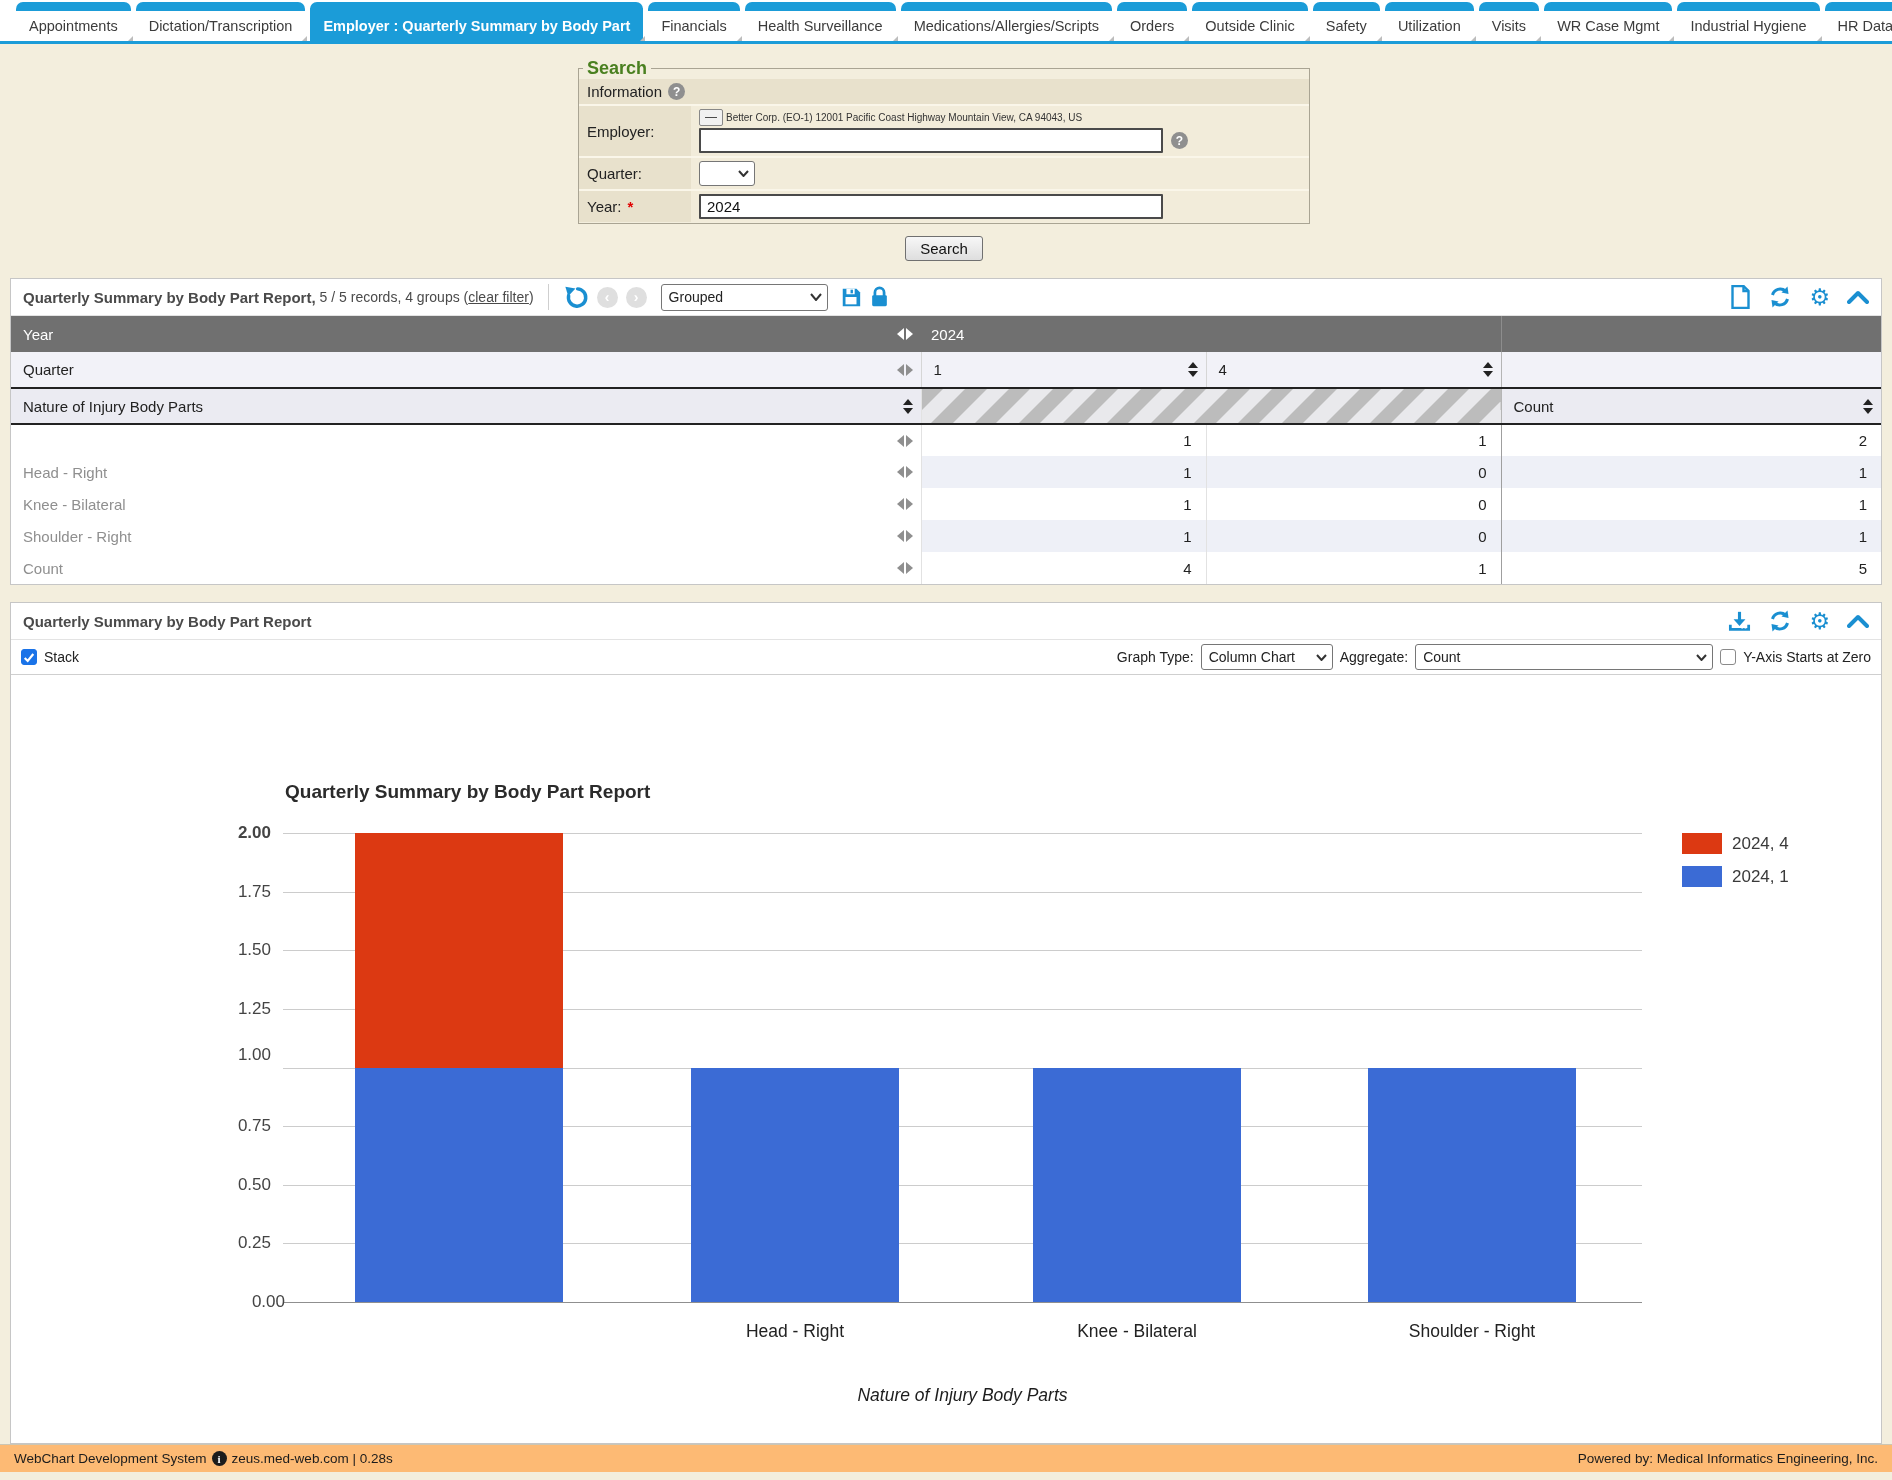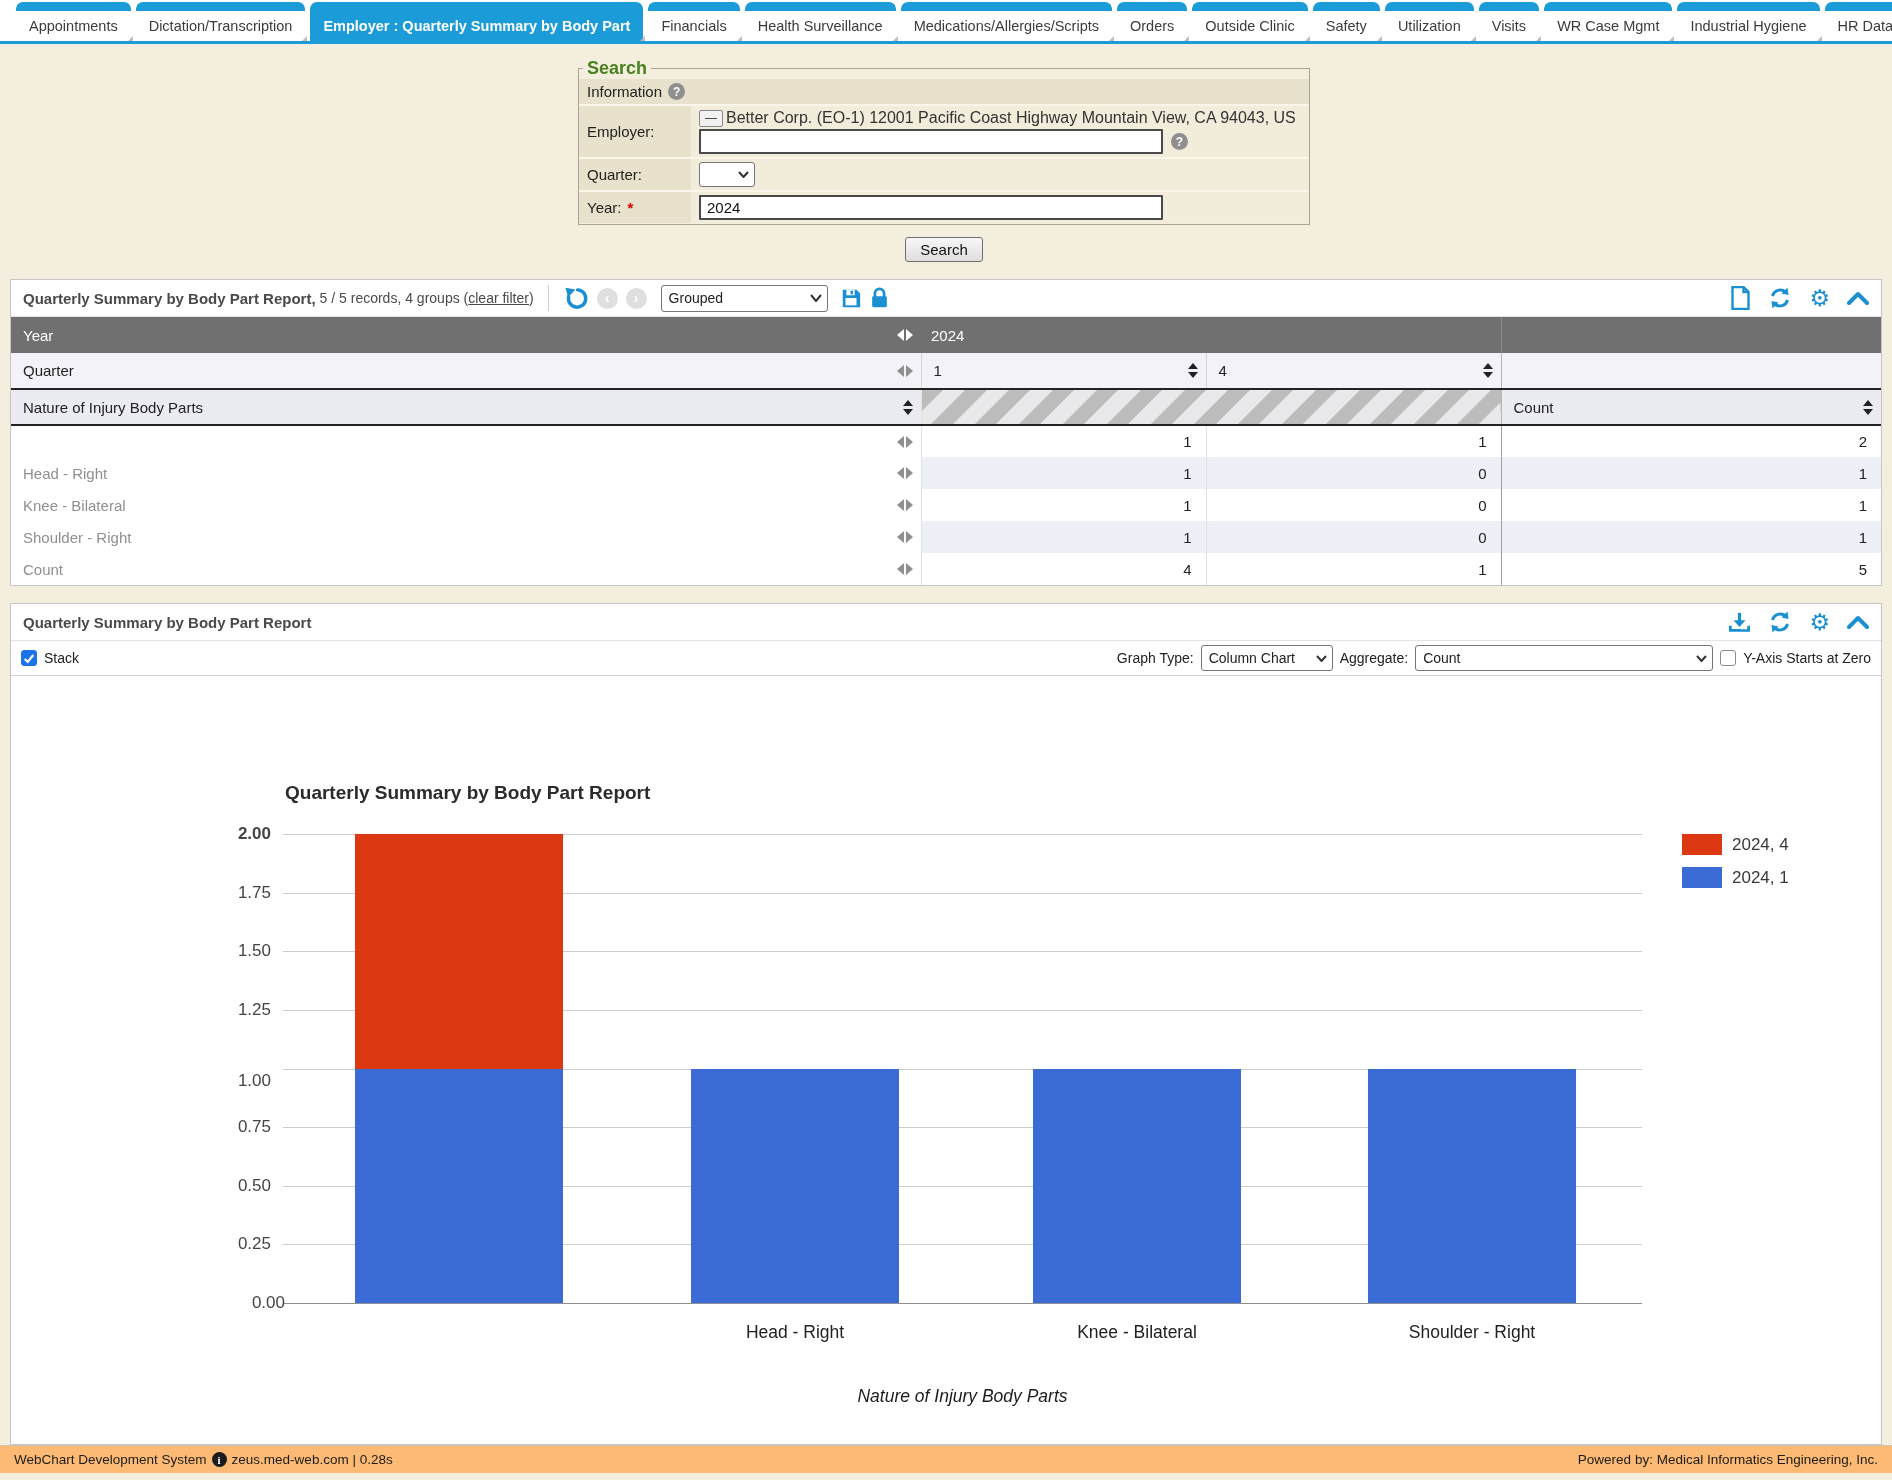--- a/index.html
+++ b/index.html
@@ -48,21 +48,21 @@
     width:17px; height:17px; flex:none; border-radius:50%;
     background:#8f8f8f; color:#fff; font-size:12px; font-weight:bold;
     display:inline-flex; align-items:center; justify-content:center; cursor:pointer;
   }
   .emp-col { display:flex; flex-direction:column; gap:2px; width:100%; }
   .emp-line1 { display:flex; align-items:center; gap:3px; }
   .minus-btn {
     width:24px; height:17px; flex:none; border:1px solid #888; border-radius:2px;
     background:#f1f1f1; color:#333; font-size:12px; line-height:14px; text-align:center; cursor:pointer;
   }
-  .emp-text { font-size:16px; color:#333; white-space:nowrap; overflow:hidden; }
+  .emp-text { font-size:10px; color:#333; white-space:nowrap; overflow:hidden; }
   .emp-line2 { display:flex; align-items:center; gap:8px; }
   input.txt {
     width:464px; height:25px; border:2px solid #4a4a4a; border-radius:1px;
     font-family:inherit; font-size:15px; padding:1px 6px; background:#fff; color:#111;
   }
   .sel {
     display:inline-flex; align-items:center; justify-content:space-between;
     border:1px solid #767676; border-radius:3px; background:#fff;
     font-size:14px; padding:2px 5px 2px 7px; height:25px; cursor:pointer; gap:8px;
   }
@@ -537,21 +537,21 @@
     <div class="chart-title" style="left:274px;top:106px;">Quarterly Summary by Body Part Report</div>
   <div class="gridline" style="left: 272px; top: 158px; width: 1359px;"></div>
       <div class="ytick" style="left: 190px; top: 148px; font-weight: bold;">2.00</div>
       <div class="gridline" style="left: 272px; top: 216.625px; width: 1359px;"></div>
       <div class="ytick" style="left: 190px; top: 206.625px;">1.75</div>
       <div class="gridline" style="left: 272px; top: 275.25px; width: 1359px;"></div>
       <div class="ytick" style="left: 190px; top: 265.25px;">1.50</div>
       <div class="gridline" style="left: 272px; top: 333.875px; width: 1359px;"></div>
       <div class="ytick" style="left: 190px; top: 323.875px;">1.25</div>
       <div class="gridline" style="left: 272px; top: 392.5px; width: 1359px;"></div>
-      <div class="ytick" style="left: 190px; top: 395px;">1.00</div>
+      <div class="ytick" style="left: 190px; top: 370px;">1.00</div>
       <div class="gridline" style="left: 272px; top: 451.125px; width: 1359px;"></div>
       <div class="ytick" style="left: 190px; top: 441.125px;">0.75</div>
       <div class="gridline" style="left: 272px; top: 509.75px; width: 1359px;"></div>
       <div class="ytick" style="left: 190px; top: 499.75px;">0.50</div>
       <div class="gridline" style="left: 272px; top: 568.375px; width: 1359px;"></div>
       <div class="ytick" style="left: 190px; top: 558.375px;">0.25</div>
       <div class="gridline base" style="left: 272px; top: 627px; width: 1359px;"></div>
       <div class="ytick" style="left: 204px; top: 617px;">0.00</div>
       <div class="bar-seg" style="left: 344px; top: 392.5px; width: 208px; height: 234.5px; background: rgb(59, 107, 213);"></div>
       <div class="bar-seg" style="left: 344px; top: 158px; width: 208px; height: 234.5px; background: rgb(220, 57, 18);"></div>

